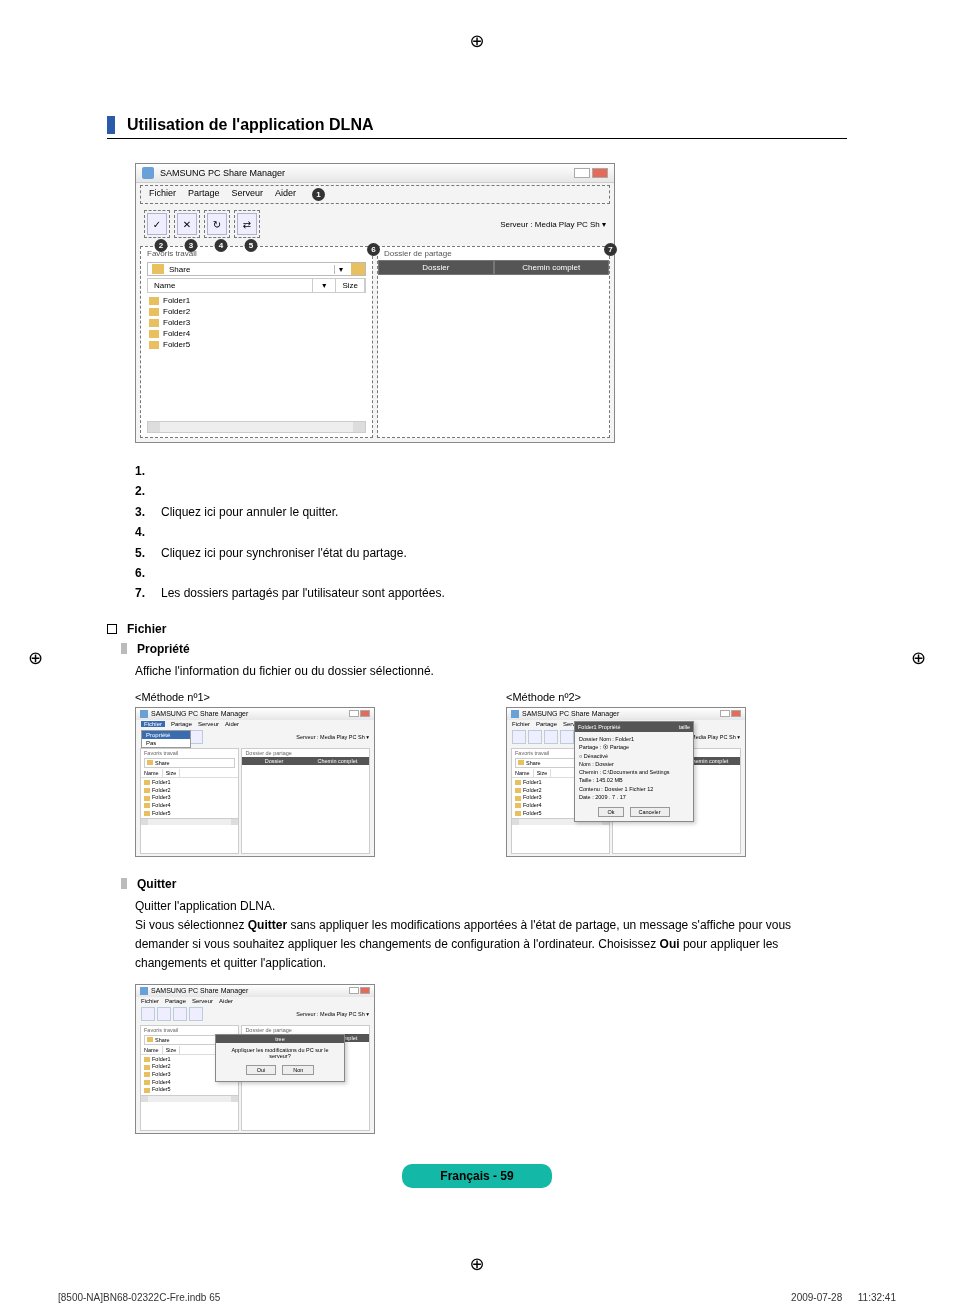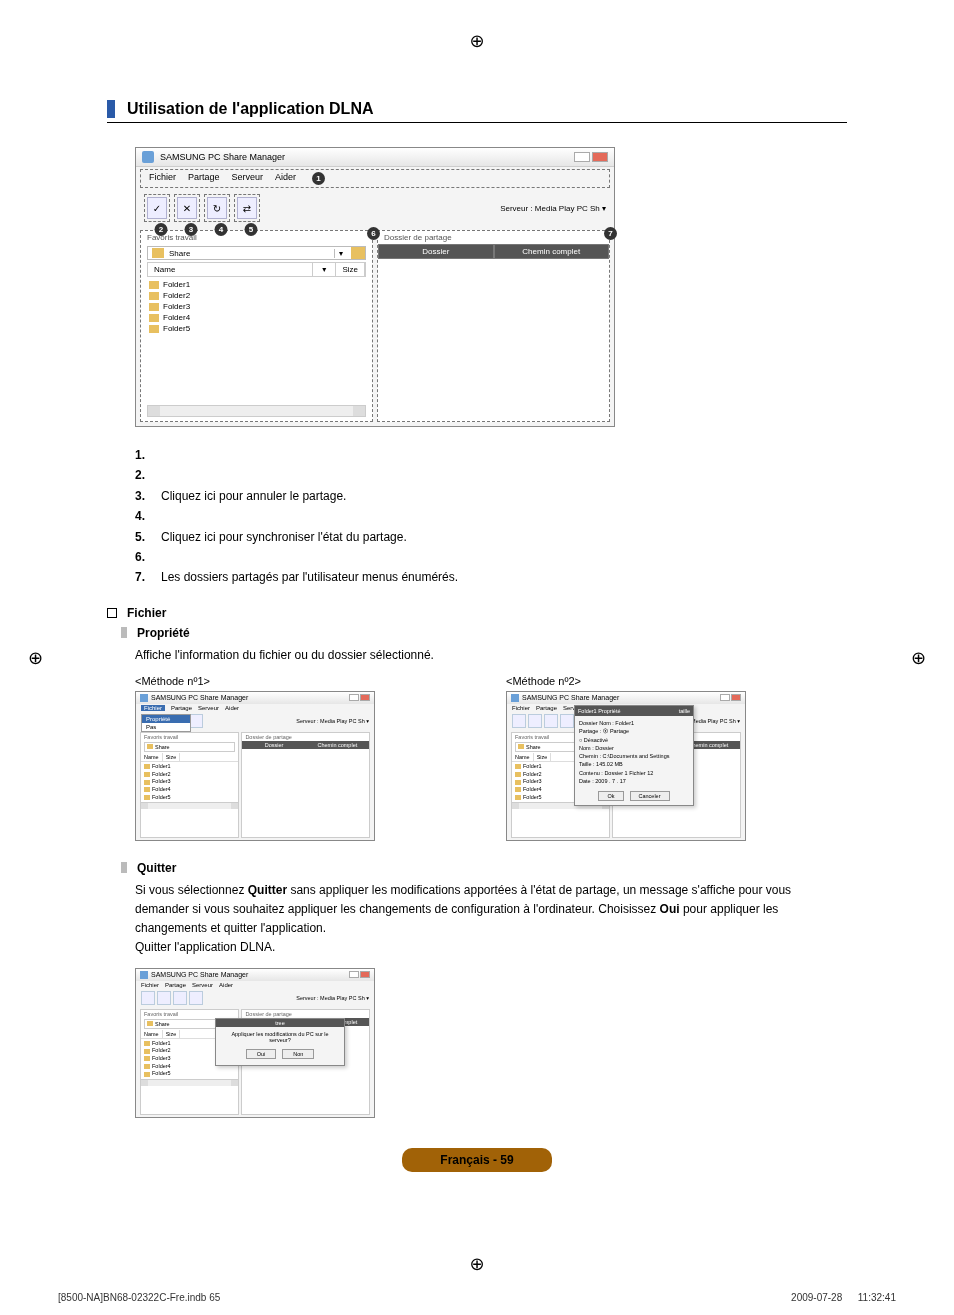--- a/index.html
+++ b/index.html
@@ -10,21 +10,21 @@
     font-size: 12px;
     width: 954px;
     height: 1315px;
     position: relative;
     padding: 40px 0;
   }
   .reg-mark-top { position: absolute; top: 30px; left: 50%; transform: translateX(-50%); font-size: 18px; }
   .reg-mark-left { position: absolute; top: 50%; left: 28px; transform: translateY(-50%); font-size: 18px; }
   .reg-mark-right { position: absolute; top: 50%; right: 28px; transform: translateY(-50%); font-size: 18px; }
   .reg-mark-bottom { position: absolute; bottom: 40px; left: 50%; transform: translateX(-50%); font-size: 18px; }
-  .page { width: 740px; margin: 60px auto 0 auto; }
+  .page { width: 740px; margin: 76px auto 0 auto; }
   .title-bar { display: flex; align-items: center; border-bottom: 1px solid #000; padding-bottom: 4px; margin-bottom: 24px; }
   .title-bar .blue-tab { width: 8px; height: 18px; background: #2a5aa8; margin-right: 12px; }
   .title-bar h1 { font-size: 16px; font-weight: bold; }
   .subsection { margin-bottom: 18px; }
   .subsection h2 { font-size: 13px; font-weight: bold; border-bottom: 1px solid #000; padding-bottom: 3px; margin-bottom: 12px; }
   
   .app-window {
     border: 1px solid #888;
     background: #f4f4f4;
     width: 480px;
@@ -145,21 +145,21 @@
     padding: 6px; text-align: center;
     box-shadow: 2px 2px 4px rgba(0,0,0,0.2);
   }
   .quit-dialog .bar { background: #555; color: #fff; font-size: 5.5px; padding: 1px; margin: -6px -6px 4px -6px; }
   .quit-dialog .btns { display: flex; gap: 6px; justify-content: center; margin-top: 6px; }
   .quit-dialog .btns span { border: 1px solid #999; background: #eee; padding: 1px 10px; }
   .quit-wrap { position: relative; width: 240px; margin: 10px 0 0 28px; }
   
   .page-num {
     width: 150px; margin: 30px auto 0 auto;
-    background: #a16207; border-radius: 10px;
+    background: #14b8a6; border-radius: 10px;
     text-align: center; padding: 5px 0; font-size: 12px; font-weight: bold;
   }
   .doc-footer {
     position: absolute; bottom: 12px; left: 58px; right: 58px;
     display: flex; justify-content: space-between; font-size: 10px; color: #333;
   }
 </style>
 </head>
 <body>
 
@@ -275,35 +275,35 @@
 
     <ol class="steps">
       <li>
           <span class="num">1.</span>
       </li>
       <li>
           <span class="num">2.</span>
         </li>
       <li>
           <span class="num">3.</span>
-          <span class="txt">Cliquez ici pour annuler le partage.</span>
+          <span class="txt">Cliquez ici pour annuler le quitter.</span>
         </li>
       <li>
           <span class="num">4.</span>
         </li>
       <li>
           <span class="num">5.</span>
           <span class="txt">Cliquez ici pour synchroniser l'état du partage.</span>
         </li>
       <li>
           <span class="num">6.</span>
         </li>
       <li>
           <span class="num">7.</span>
-          <span class="txt">Les dossiers partagés par l'utilisateur menus énumérés.</span>
+          <span class="txt">Les dossiers partagés par l'utilisateur sont apportées.</span>
         </li>
     </ol>
   </div>
 
   <div class="h3row">
     <span class="sq"></span>
     <h3>Fichier</h3>
   </div>
 
   <div class="h3row" style="margin-left:14px">
@@ -484,24 +484,24 @@
           <span>Canceler</span>
         </div>
       </div>
     </div>
   </div>
 
   <div class="h3row" style="margin-left:14px;margin-top:20px">
     <span class="bar"></span>
     <h3>Quitter</h3>
   </div>
+  <p class="para">Quitter l'application DLNA.</p>
   <p class="para">
     <span>Si vous sélectionnez </span><b>Quitter</b><span> sans appliquer les modifications apportées à l'état de partage, un message s'affiche pour vous demander si vous souhaitez appliquer les changements de configuration à l'ordinateur. Choisissez </span><b>Oui</b><span> pour appliquer les changements et quitter l'application.</span>
   </p>
-  <p class="para">Quitter l'application DLNA.</p>
 
   <div class="quit-wrap">
     <div class="mini-window">
       <div class="mini-titlebar">
         <span class="ic"></span>
         <span>SAMSUNG PC Share Manager</span>
         <div class="ctl">
             <span></span>
             <span class="close"></span>
           </div>

